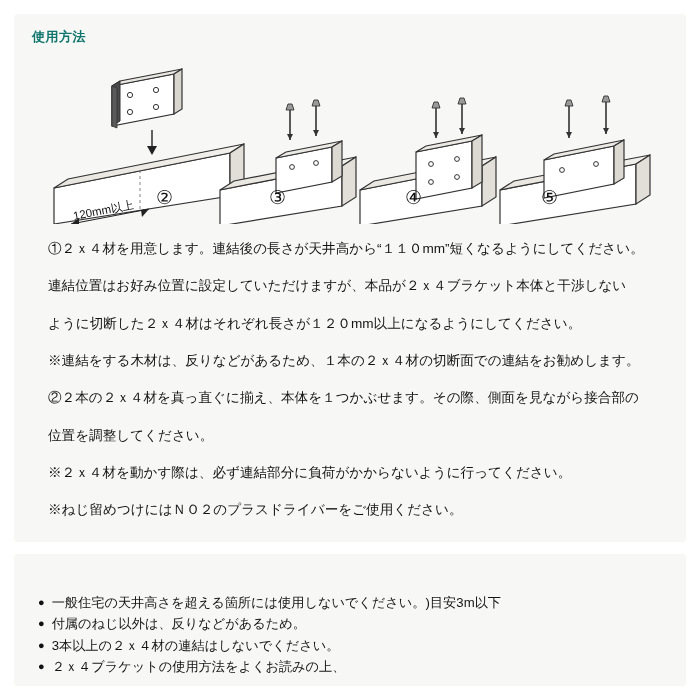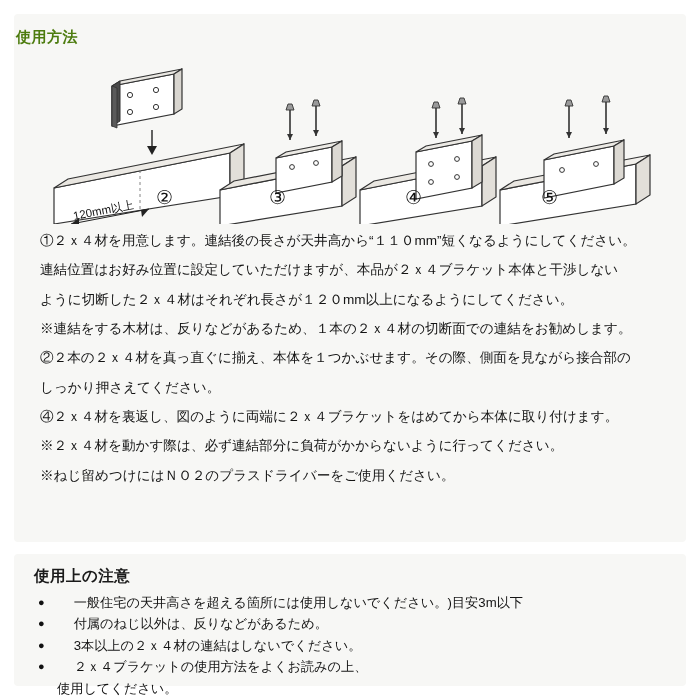--- a/index.html
+++ b/index.html
@@ -19,24 +19,24 @@
   
   .panel {
     position: absolute;
     left: 14px; top: 14px;
     width: 672px; height: 528px;
     background: #f7f7f5;
     border-radius: 4px;
   }
   .panel-title {
     position: absolute;
-    left: 2px; top: 14px;
-    font-size: 15px;
+    left: 18px; top: 14px;
+    font-size: 13px;
     font-weight: bold;
-    color: #4d7c0f;
+    color: #0f766e;
     letter-spacing: 0.5px;
   }
 
   
   .diagram {
     position: absolute;
     left: 10px; top: 34px;
     width: 655px; height: 176px;
   }
   .diagram svg { display: block; }
@@ -44,21 +44,21 @@
   
   .body-text {
     position: absolute;
     left: 18px; top: 208px;
     width: 640px;
     font-size: 13.6px;
     line-height: 1.57;
     color: #141414;
   }
   .body-text p {
-    margin: 8px;
+    margin: 16px;
     text-indent: 0;
     white-space: normal;
   }
 
   
   .notes {
     position: absolute;
     left: 14px; top: 554px;
     width: 672px; height: 132px;
     background: #f7f7f5;
@@ -84,21 +84,21 @@
     display: flex;
     align-items: flex-start;
   }
   .bullet {
     flex: 0 0 auto;
     font-size: 11px;
     line-height: 21px;
     margin-right: 7px;
     color: #111;
   }
-  .note-text { flex: 1 1 auto; margin-left: 22px; }
+  .note-text { flex: 1 1 auto; }
   .note-cont {
     margin-left: 19px;
   }
 </style>
 </head>
 <body>
 
 <div class="page">
 
   <div class="panel">
@@ -226,29 +226,27 @@
       <div style="position:absolute;left:381px;top:138px;font-size:19px;color:#111;">④</div>
       <div style="position:absolute;left:517px;top:138px;font-size:19px;color:#111;">⑤</div>
     </div>
 
     <div class="body-text">
       <p>①２ｘ４材を用意します。連結後の長さが天井高から“１１０mm”短くなるようにしてください。</p>
       <p>連結位置はお好み位置に設定していただけますが、本品が２ｘ４ブラケット本体と干渉しない</p>
       <p>ように切断した２ｘ４材はそれぞれ長さが１２０mm以上になるようにしてください。</p>
       <p>※連結をする木材は、反りなどがあるため、１本の２ｘ４材の切断面での連結をお勧めします。</p>
       <p>②２本の２ｘ４材を真っ直ぐに揃え、本体を１つかぶせます。その際、側面を見ながら接合部の</p>
-      <p>しっかり押さえてください。</p>
-      <p>④２ｘ４材を裏返し、図のように両端に２ｘ４ブラケットをはめてから本体に取り付けます。</p>
+      <p>位置を調整してください。</p>
       <p>※２ｘ４材を動かす際は、必ず連結部分に負荷がかからないように行ってください。</p>
       <p>※ねじ留めつけにはＮＯ２のプラスドライバーをご使用ください。</p>
     </div>
   </div>
 
   <div class="notes">
-    <div class="notes-title">使用上の注意</div>
     <div class="notes-list">
 
       <div class="note-row">
         <span class="bullet">●</span>
         <span class="note-text">一般住宅の天井高さを超える箇所には使用しないでください。)目安3m以下</span>
       </div>
 
       <div class="note-row">
         <span class="bullet">●</span>
         <span class="note-text">付属のねじ以外は、反りなどがあるため。</span>
@@ -256,18 +254,17 @@
 
       <div class="note-row">
         <span class="bullet">●</span>
         <span class="note-text">3本以上の２ｘ４材の連結はしないでください。</span>
       </div>
 
       <div class="note-row">
         <span class="bullet">●</span>
         <span class="note-text">２ｘ４ブラケットの使用方法をよくお読みの上、</span>
       </div>
-      <div class="note-cont">使用してください。</div>
 
     </div>
   </div>
 
 </div>
 
 </body></html>

